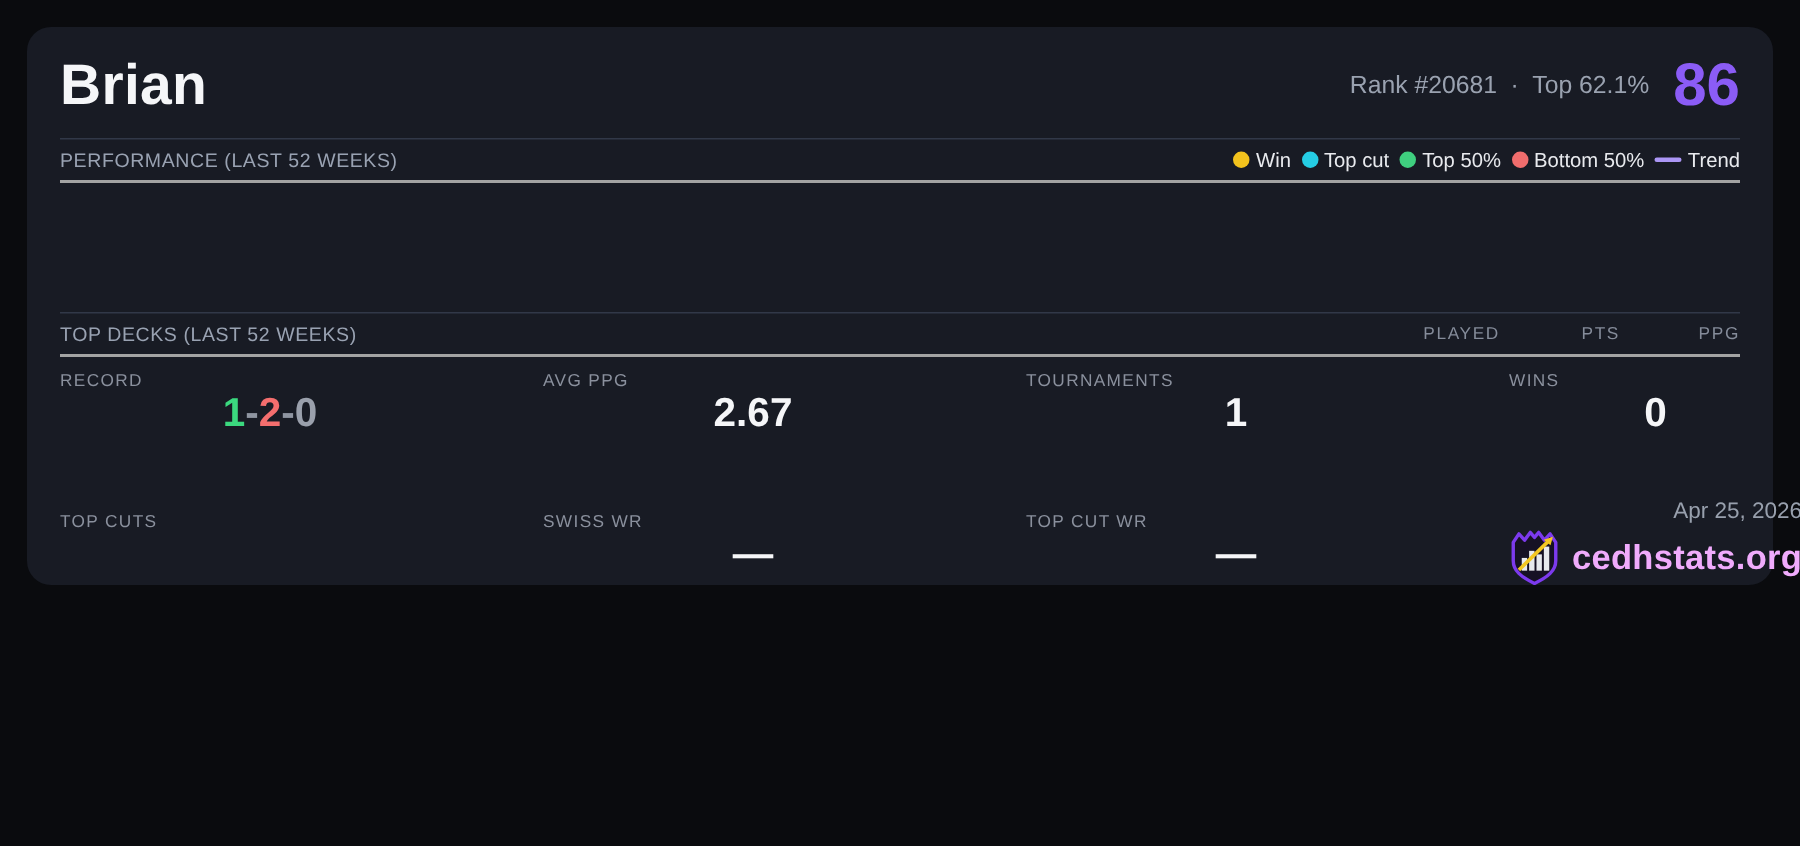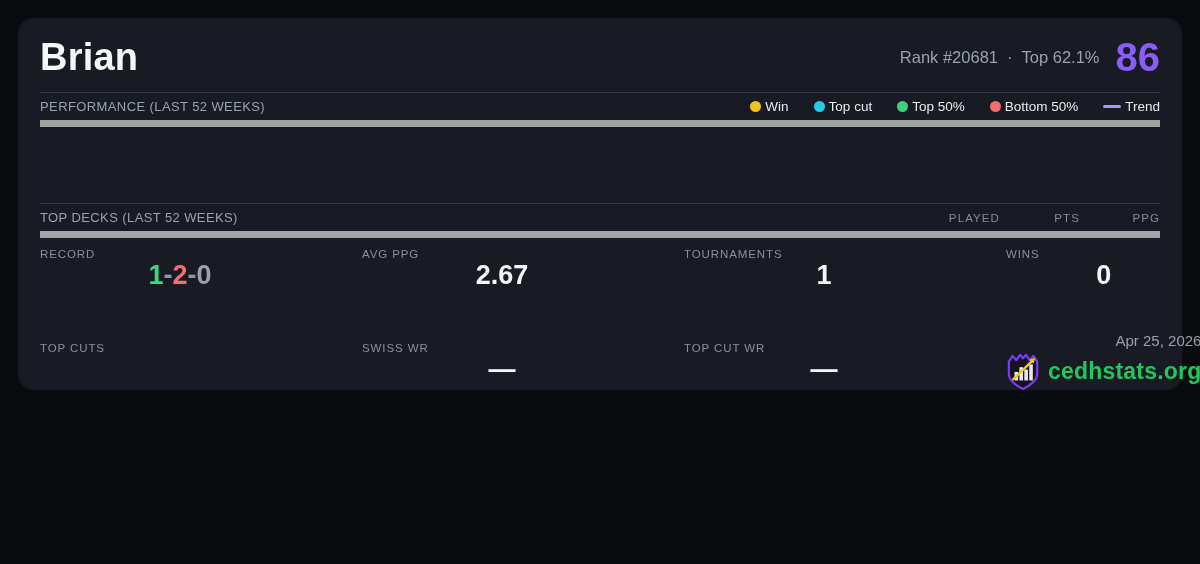--- a/index.html
+++ b/index.html
@@ -27,28 +27,28 @@
   }
   .title{
     font-size:38px;font-weight:700;color:#f5f6f8;letter-spacing:.2px;
   }
   .hdr-right{display:flex;align-items:center;gap:16px;}
   .rank-line{font-size:16.5px;color:#9aa2b0;display:flex;align-items:center;gap:9px;}
   .score{font-size:40px;font-weight:700;color:#8b5cf6;line-height:1;}
   
   .sec-row{
     border-top:1px solid #313848;
-    border-bottom:7px solid #a3a3a3;
+    border-bottom:2px solid #a3a3a3;
     height:27px;
     display:flex;align-items:center;justify-content:space-between;
   }
   .sec-label{
     font-size:13px;color:#99a2b2;letter-spacing:.4px;
   }
-  .legend{display:flex;align-items:center;gap:25px;}
+  .legend{display:flex;align-items:center;gap:7px;}
   .legend-item{display:flex;align-items:center;gap:4px;}
   .legend-dot{width:11px;height:11px;border-radius:50%;display:inline-block;}
   .legend-line{width:18px;height:2.5px;border-radius:2px;display:inline-block;}
   .legend-text{font-size:13.5px;color:#e8eaee;}
   
   .chart{flex:1 1 auto;}
   
   .deck-cols{display:flex;}
   .deck-col{
     width:80px;text-align:right;
@@ -74,21 +74,21 @@
   .val .c-dim{color:#8f95a1;}
   .val .c-gray{color:#9aa0ac;}
   .val-green{color:#3bd97f;}
   .val-gray{color:#8f96a3;}
   
   .foot-cell{
     display:flex;flex-direction:column;align-items:flex-end;justify-content:flex-end;
   }
   .date{font-size:15px;color:#98a0ad;margin-bottom:3px;}
   .brand{display:flex;align-items:center;gap:8px;}
-  .brand-text{font-size:23px;font-weight:700;color:#22c55e;letter-spacing:.2px;}
+  .brand-text{font-size:23px;font-weight:700;color:#f0abfc;letter-spacing:.2px;}
 </style>
 </head>
 <body>
 
 <div class="card">
 
   <div class="hdr">
     <div class="title">Brian</div>
     <div class="hdr-right">
       <div class="rank-line">

